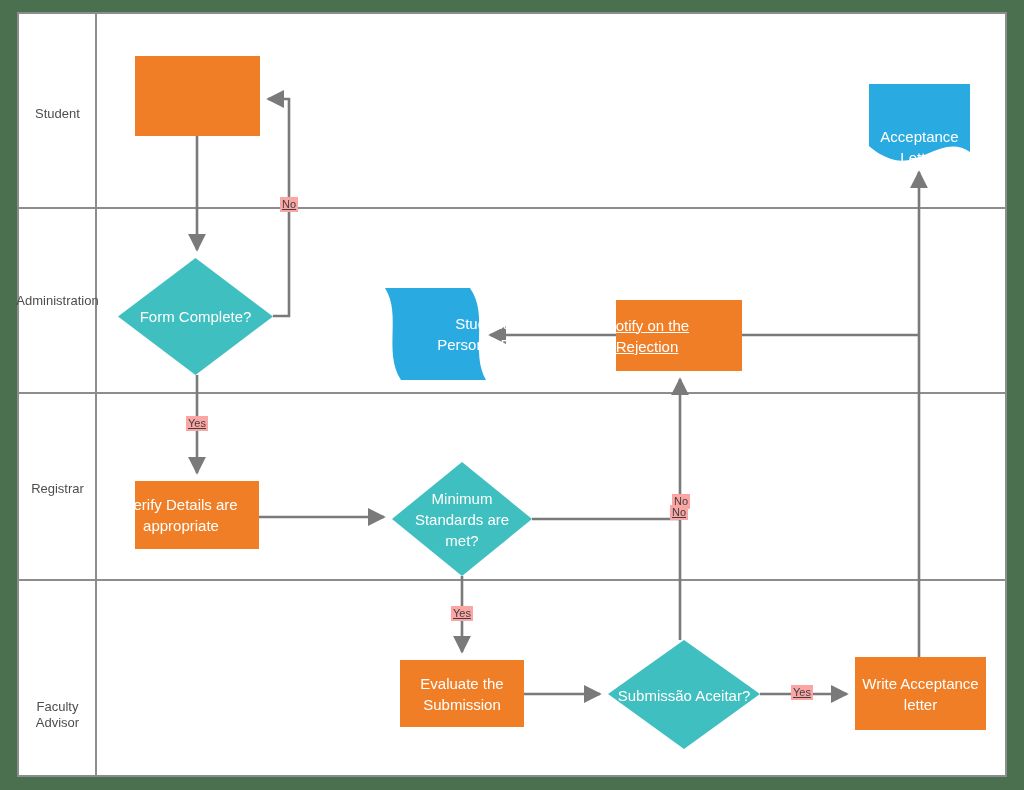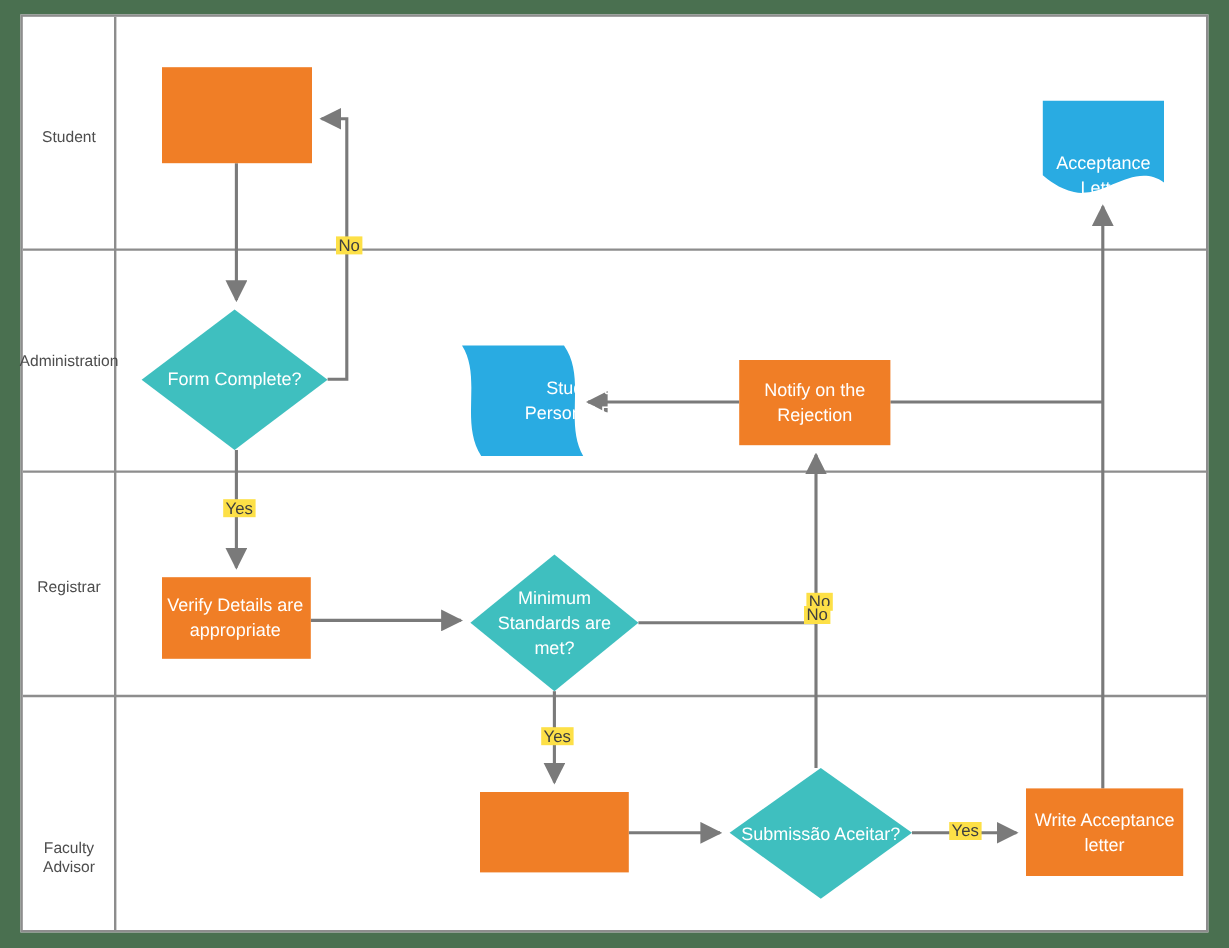--- a/index.html
+++ b/index.html
@@ -52,25 +52,26 @@
     justify-content: center;
     text-align: center;
     color: #ffffff;
     font-size: 15px;
     line-height: 21px;
     pointer-events: none;
   }
   .edge-label {
     position: absolute;
     color: #3f3f3f;
-    font-size: 14px;
+    font-size: 11px;
     line-height: 15px;
-    background: #fde047;
+    background: #fca5a5;
     padding: 0 2px;
     white-space: nowrap;
+    text-decoration: underline;
   }
 </style>
 </head>
 <body>
 
 <div id="canvas">
 
   <div id="sheet"></div>
 
   <svg id="diagram-svg" viewBox="0 0 1024 790" xmlns="http://www.w3.org/2000/svg">
@@ -157,26 +158,27 @@
     <span>Advisor</span>
   </div>
 
 
   <div class="node-label" style="left:869px; top:84px; width:101px; height:62px;margin-top:32px;">Acceptance Letter</div>
 
   <div class="node-label" style="left:118px; top:258px; width:155px; height:117px;">Form Complete?</div>
 
   <div class="node-label" style="left:391px; top:290px; width:92px; height:88px;margin-left:44px;">Student Personal File</div>
 
-  <div class="node-label" style="left:616px; top:300px; width:126px; height:71px;">Notify on the Rejection</div>
+  <div class="node-label" style="left:584px; top:300px; width:126px; height:71px;text-decoration:underline;">Notify on the Rejection</div>
 
-  <div class="node-label" style="left:134px; top:481px; width:124px; height:68px;">Verify Details are appropriate</div>
+  <div class="node-label" style="left:119px; top:481px; width:124px; height:68px;">Verify Details are appropriate</div>
 
   <div class="node-label" style="left:400px; top:462px; width:124px; height:114px;">Minimum Standards are met?</div>
 
+  <div class="node-label" style="left:400px; top:660px; width:124px; height:67px;">Evaluate the Submission</div>
 
   <div class="node-label" style="left:608px; top:640px; width:152px; height:110px;">Submissão Aceitar?</div>
 
   <div class="node-label" style="left:855px; top:657px; width:131px; height:73px;">Write Acceptance letter</div>
 
   <div class="edge-label" style="left:280px; top:197px;">No</div>
 
   <div class="edge-label" style="left:186px; top:416px;">Yes</div>
 
   <div class="edge-label" style="left:672px; top:494px;">No</div>

